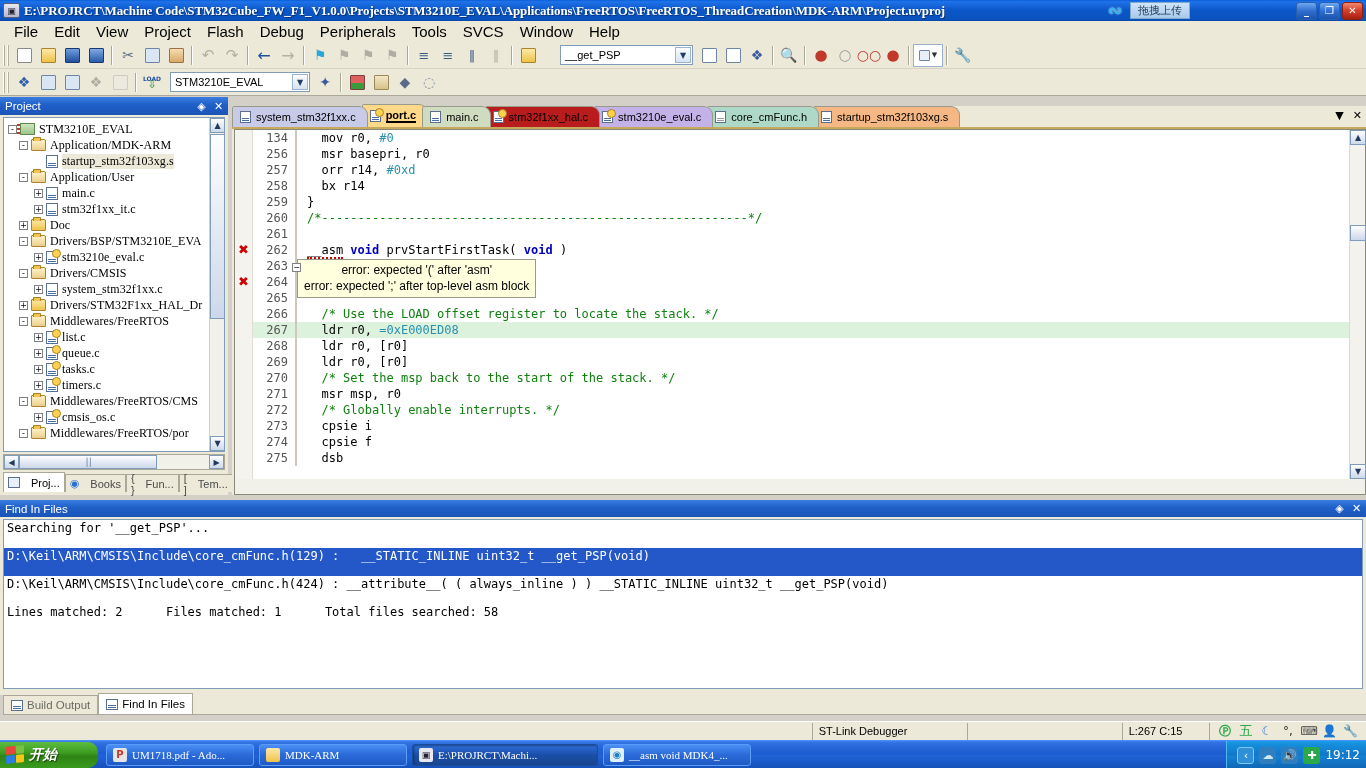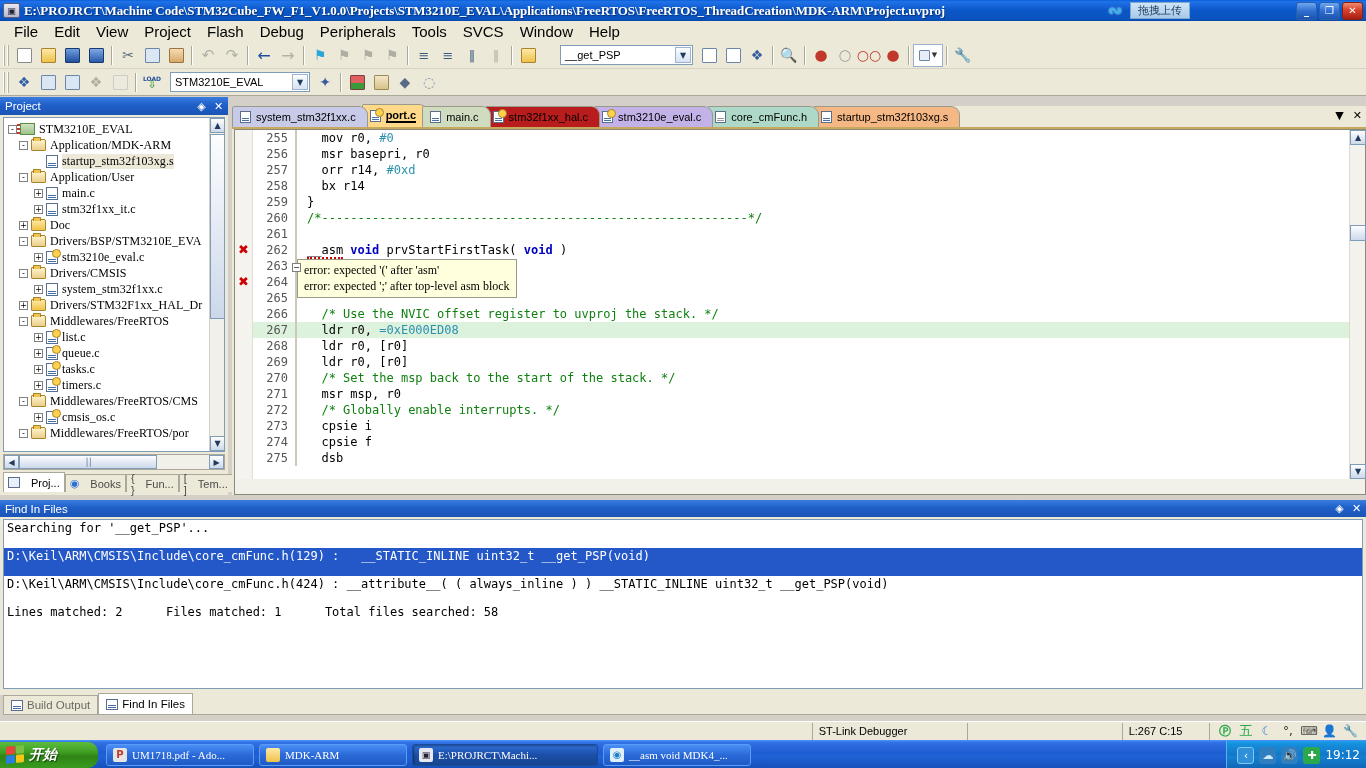--- a/index.html
+++ b/index.html
@@ -245,22 +245,22 @@
   .kw { color: #0000c0; font-weight: bold; }
   .cmt { color: #108010; }
   .num { color: #2b91af; }
   .hl { background: #ddf2dd; }
   .errmark { position: absolute; left: 2px; width: 13px; height: 13px;
     color: #c00; font-weight: bold; font-size: 13px; line-height: 12px; text-align: center;
     font-family: "DejaVu Sans", sans-serif; }
   .squig { border-bottom: 2px dotted #c00; }
   .errtip {
     position: absolute; background: #ffffdd; border: 1px solid #9a9a8a;
-    font-family: Liberation Serif, serif; font-size: 12px; color: #000;
-    padding: 2px 6px 3px 6px; line-height: 16px; white-space: pre; z-index: 20;
+    font-family: Liberation Sans, sans-serif; font-size: 12px; color: #000;
+    padding: 2px 6px 3px 6px; line-height: 16px; white-space: pre; z-index: 20; text-align: center;
   }
   .foldbox { position:absolute; width:9px;height:9px;border:1px solid #808080;background:#fff;
     display:flex;align-items:center;justify-content:center;font-size:8px;line-height:7px;
     font-family:"DejaVu Sans",sans-serif; z-index: 21;}
 
   .codevs {
     position: absolute; right: 0; top: 0; width: 16px; bottom: 15px;
     background: #f4f2ec; border-left: 1px solid #dedacf;
   }
   .codehs {
@@ -672,32 +672,32 @@
         </div>
       </div>
     <div class="tabnav">
       <span>▼</span>
       <span>✕</span>
     </div>
 
     <div class="codewrap">
       <div class="gutter"></div>
       <div class="codescroll" id="codescroll">
-          <div class="codeline"><span class="lnum">255</span><span class="codebar"></span><span class="ctext">  mov r0, <span class="num">#0</span></span></div>
+          <div class="codeline"><span class="lnum">134</span><span class="codebar"></span><span class="ctext">  mov r0, <span class="num">#0</span></span></div>
           <div class="codeline"><span class="lnum">256</span><span class="codebar"></span><span class="ctext">  msr basepri, r0</span></div>
           <div class="codeline"><span class="lnum">257</span><span class="codebar"></span><span class="ctext">  orr r14, <span class="num">#0xd</span></span></div>
           <div class="codeline"><span class="lnum">258</span><span class="codebar"></span><span class="ctext">  bx r14</span></div>
           <div class="codeline"><span class="lnum">259</span><span class="codebar"></span><span class="ctext">}</span></div>
           <div class="codeline"><span class="lnum">260</span><span class="codebar"></span><span class="ctext"><span class="cmt">/*-----------------------------------------------------------*/</span></span></div>
           <div class="codeline"><span class="lnum">261</span><span class="codebar"></span><span class="ctext"></span></div>
           <div class="codeline"><span class="lnum">262</span><span class="codebar"></span><span class="ctext"><span class="squig">__asm</span> <span class="kw">void</span> prvStartFirstTask( <span class="kw">void</span> )</span></div>
           <div class="codeline"><span class="lnum">263</span><span class="codebar"></span><span class="ctext">{</span></div>
           <div class="codeline"><span class="lnum">264</span><span class="codebar"></span><span class="ctext"></span></div>
           <div class="codeline"><span class="lnum">265</span><span class="codebar"></span><span class="ctext"></span></div>
-          <div class="codeline"><span class="lnum">266</span><span class="codebar"></span><span class="ctext"><span class="cmt">  /* Use the NVIC offset register to uvproj the stack. */</span></span></div>
+          <div class="codeline"><span class="lnum">266</span><span class="codebar"></span><span class="ctext"><span class="cmt">  /* Use the LOAD offset register to locate the stack. */</span></span></div>
           <div class="codeline hl"><span class="lnum">267</span><span class="codebar"></span><span class="ctext">  ldr r0, <span class="num">=0xE000ED08</span></span></div>
           <div class="codeline"><span class="lnum">268</span><span class="codebar"></span><span class="ctext">  ldr r0, [r0]</span></div>
           <div class="codeline"><span class="lnum">269</span><span class="codebar"></span><span class="ctext">  ldr r0, [r0]</span></div>
           <div class="codeline"><span class="lnum">270</span><span class="codebar"></span><span class="ctext"><span class="cmt">  /* Set the msp back to the start of the stack. */</span></span></div>
           <div class="codeline"><span class="lnum">271</span><span class="codebar"></span><span class="ctext">  msr msp, r0</span></div>
           <div class="codeline"><span class="lnum">272</span><span class="codebar"></span><span class="ctext"><span class="cmt">  /* Globally enable interrupts. */</span></span></div>
           <div class="codeline"><span class="lnum">273</span><span class="codebar"></span><span class="ctext">  cpsie i</span></div>
           <div class="codeline"><span class="lnum">274</span><span class="codebar"></span><span class="ctext">  cpsie f</span></div>
           <div class="codeline"><span class="lnum">275</span><span class="codebar"></span><span class="ctext">  dsb</span></div>
         </div>

